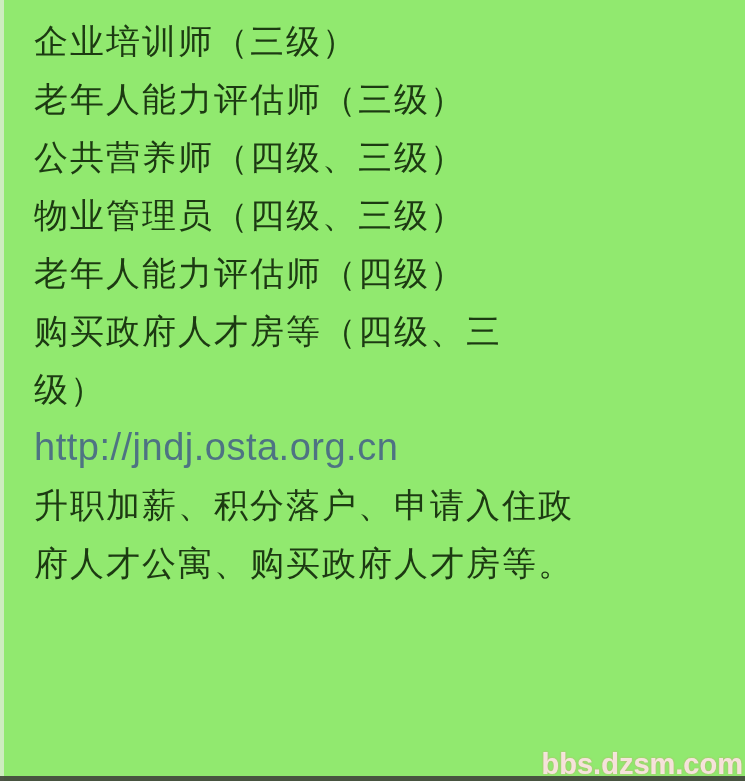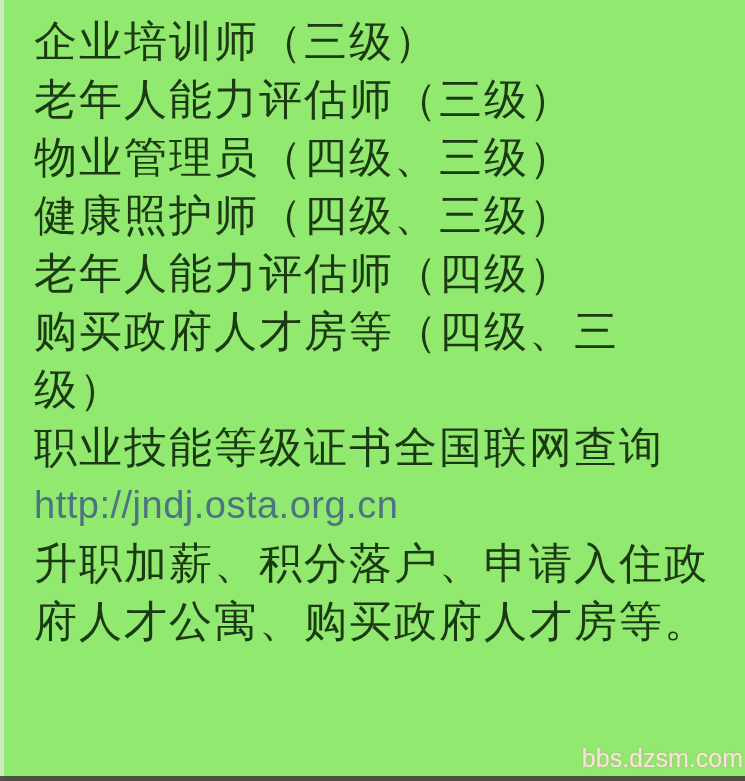--- a/index.html
+++ b/index.html
@@ -28,61 +28,60 @@
     opacity:.92;
   }
   .message{
     position:absolute;
     left:0;top:0;right:0;
     padding:12px 8px 0 34px;
   }
   .line{
     height:58px;
     line-height:58px;
-    font-size:43px;
+    font-size:34px;
     font-weight:500;
     letter-spacing:2px;
     color:var(--text);
     white-space:nowrap;
     overflow:visible;
   }
   .line.link{
     color:var(--link);
     font-size:38px;
     font-weight:400;
     letter-spacing:0.5px;
     cursor:pointer;
   }
   .watermark{
     position:absolute;
-    right:2px;bottom:8px;
-    font-size:25px;
-    font-weight:400;
+    right:2px;bottom:0px;
+    font-size:29px;
+    font-weight:700;
     letter-spacing:0px;
     color:rgba(255,248,248,0.72);
     text-shadow:0 0 2px rgba(235,90,90,0.55), 0 0 1px rgba(255,255,255,0.6);
     white-space:nowrap;
     z-index:5;
   }
 </style>
 </head>
 <body>
 
 <div class="left-edge"></div>
 
 <div class="message">
   <div>
       <div class="line">企业培训师（三级）</div>
       <div class="line">老年人能力评估师（三级）</div>
+      <div class="line">公共营养师（四级、三级）</div>
       <div class="line">物业管理员（四级、三级）</div>
-      <div class="line">健康照护师（四级、三级）</div>
       <div class="line">老年人能力评估师（四级）</div>
       <div class="line">购买政府人才房等（四级、三</div>
       <div class="line">级）</div>
-      <div class="line">职业技能等级证书全国联网查询</div>
       <div class="line link">http://jndj.osta.org.cn</div>
       <div class="line">升职加薪、积分落户、申请入住政</div>
       <div class="line">府人才公寓、购买政府人才房等。</div>
     </div>
 </div>
 
 <div class="watermark">bbs.dzsm.com</div>
 
 <div class="bottom-edge"></div>
 

